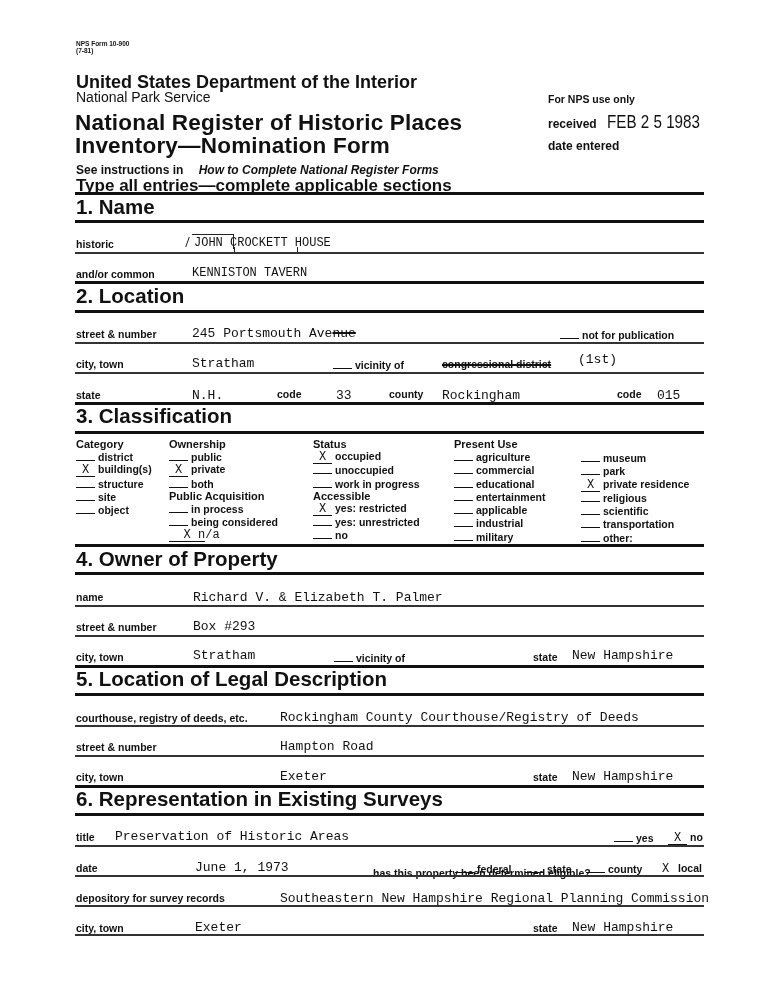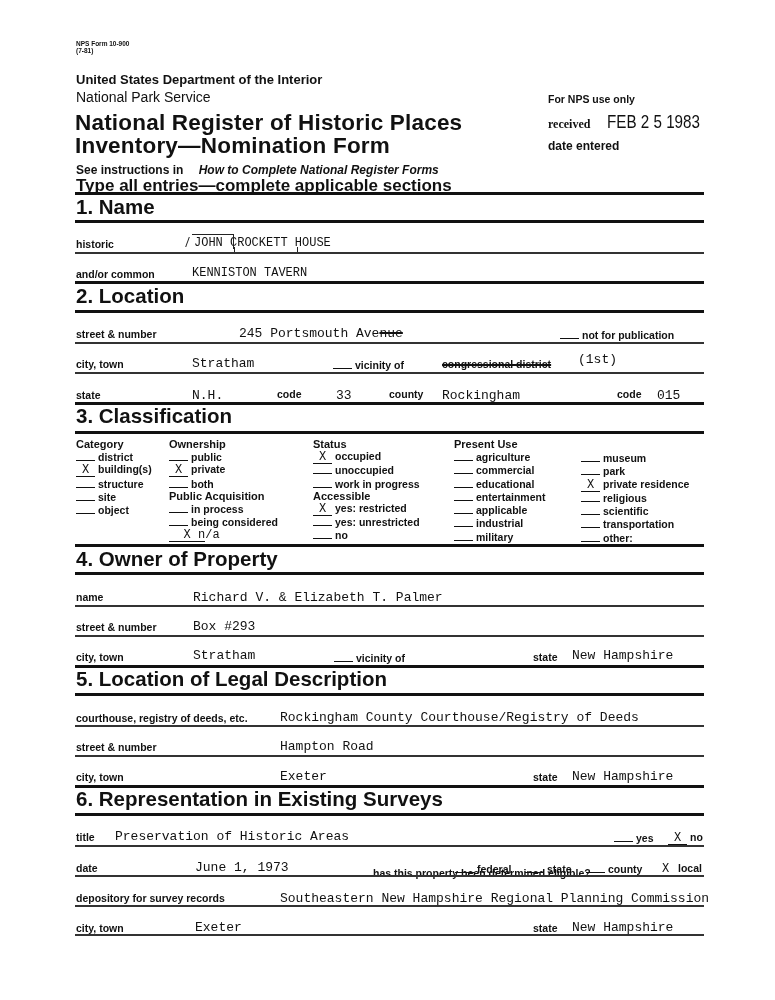--- a/index.html
+++ b/index.html
@@ -1,29 +1,29 @@
 <!DOCTYPE html>
 <html><head>
   <meta charset="utf-8">
   <style>
     html, body { margin: 0; padding: 0; background: #ffffff; }
     body { width: 775px; height: 1000px; position: relative; overflow: hidden; color: #111; }
     .sans { font-family: "Liberation Sans", "DejaVu Sans", sans-serif; }
     .mono { font-family: "Liberation Mono", "DejaVu Sans Mono", monospace; }
     .abs { position: absolute; }
     .form-id { left: 76px; top: 40px; font-size: 6.5px; font-weight: bold; line-height: 7px; }
-    .dept { left: 76px; top: 72px; font-size: 13px; font-weight: bold; }
+    .dept { left: 76px; top: 72px; font-size: 18px; font-weight: bold; }
     .nps { left: 76px; top: 89px; font-size: 14px; }
     .title1 { left: 75px; top: 110px; font-size: 22.5px; font-weight: 900; letter-spacing: 0.2px; }
     .title2 { left: 75px; top: 133px; font-size: 22.5px; font-weight: 900; letter-spacing: 0.2px; }
     .instr1 { left: 76px; top: 163px; font-size: 12px; font-weight: bold; }
     .instr1 i { font-style: italic; margin-left: 12px; }
     .instr2 { left: 76px; top: 176px; font-size: 17px; font-weight: bold; }
     .use-only { left: 548px; top: 93px; font-size: 10.5px; font-weight: bold; }
-    .received-lbl { left: 548px; top: 117px; font-size: 12px; font-weight: bold; font-family: Liberation Serif, serif; }
+    .received-lbl { left: 548px; top: 117px; font-size: 12px; font-weight: bold; }
     .received-val { left: 607px; top: 111px; font-size: 19px; font-family: "Liberation Sans Narrow", "Liberation Sans", sans-serif; letter-spacing: 0px; transform: scaleX(0.8); transform-origin: left; }
     .entered-lbl { left: 548px; top: 139px; font-size: 12px; font-weight: bold; }
 
     .rule { position: absolute; left: 75px; width: 629px; background: #111; }
     .thick { height: 3px; }
     .thin { height: 1.5px; background: #333; }
 
     .sec { position: absolute; left: 76px; font-size: 20.5px; font-weight: 900; text-align: right; }
     .lbl { position: absolute; font-size: 10.5px; font-weight: bold; }
     .val { position: absolute; font-size: 13px; }
@@ -67,21 +67,21 @@
 <div class="rule thin" style="top:252px;"></div>
 
 <div class="lbl" style="left:76px; top:268px;">and/or common</div>
 <div class="val mono" style="left:192px; top:266px; font-size:12px;">KENNISTON TAVERN</div>
 <div class="rule thick" style="top:281px;"></div>
 
 <div class="sec" style="top:284px;">2.  Location</div>
 <div class="rule thick" style="top:310px;"></div>
 
 <div class="lbl" style="left:76px; top:328px;">street &amp; number</div>
-<div class="val mono" style="left:192px; top:326px;margin-left:47px;"><span>245 Portsmouth Ave</span><span class="strike">nue</span></div>
+<div class="val mono" style="left:192px; top:326px;"><span>245 Portsmouth Ave</span><span class="strike">nue</span></div>
 <div class="lbl" style="left:560px; top:328px;"><span class="blank"></span><span>not for publication</span></div>
 <div class="rule thin" style="top:342px;"></div>
 
 <div class="lbl" style="left:76px; top:358px;">city, town</div>
 <div class="val mono" style="left:192px; top:356px;">Stratham</div>
 <div class="lbl" style="left:333px; top:358px;"><span class="blank"></span><span>vicinity of</span></div>
 <div class="lbl strike" style="left:442px; top:358px;">congressional district</div>
 <div class="val mono" style="left:578px; top:352px;font-family:Liberation Mono, monospace;">(1st)</div>
 <div class="rule thin" style="top:372px;"></div>
 

